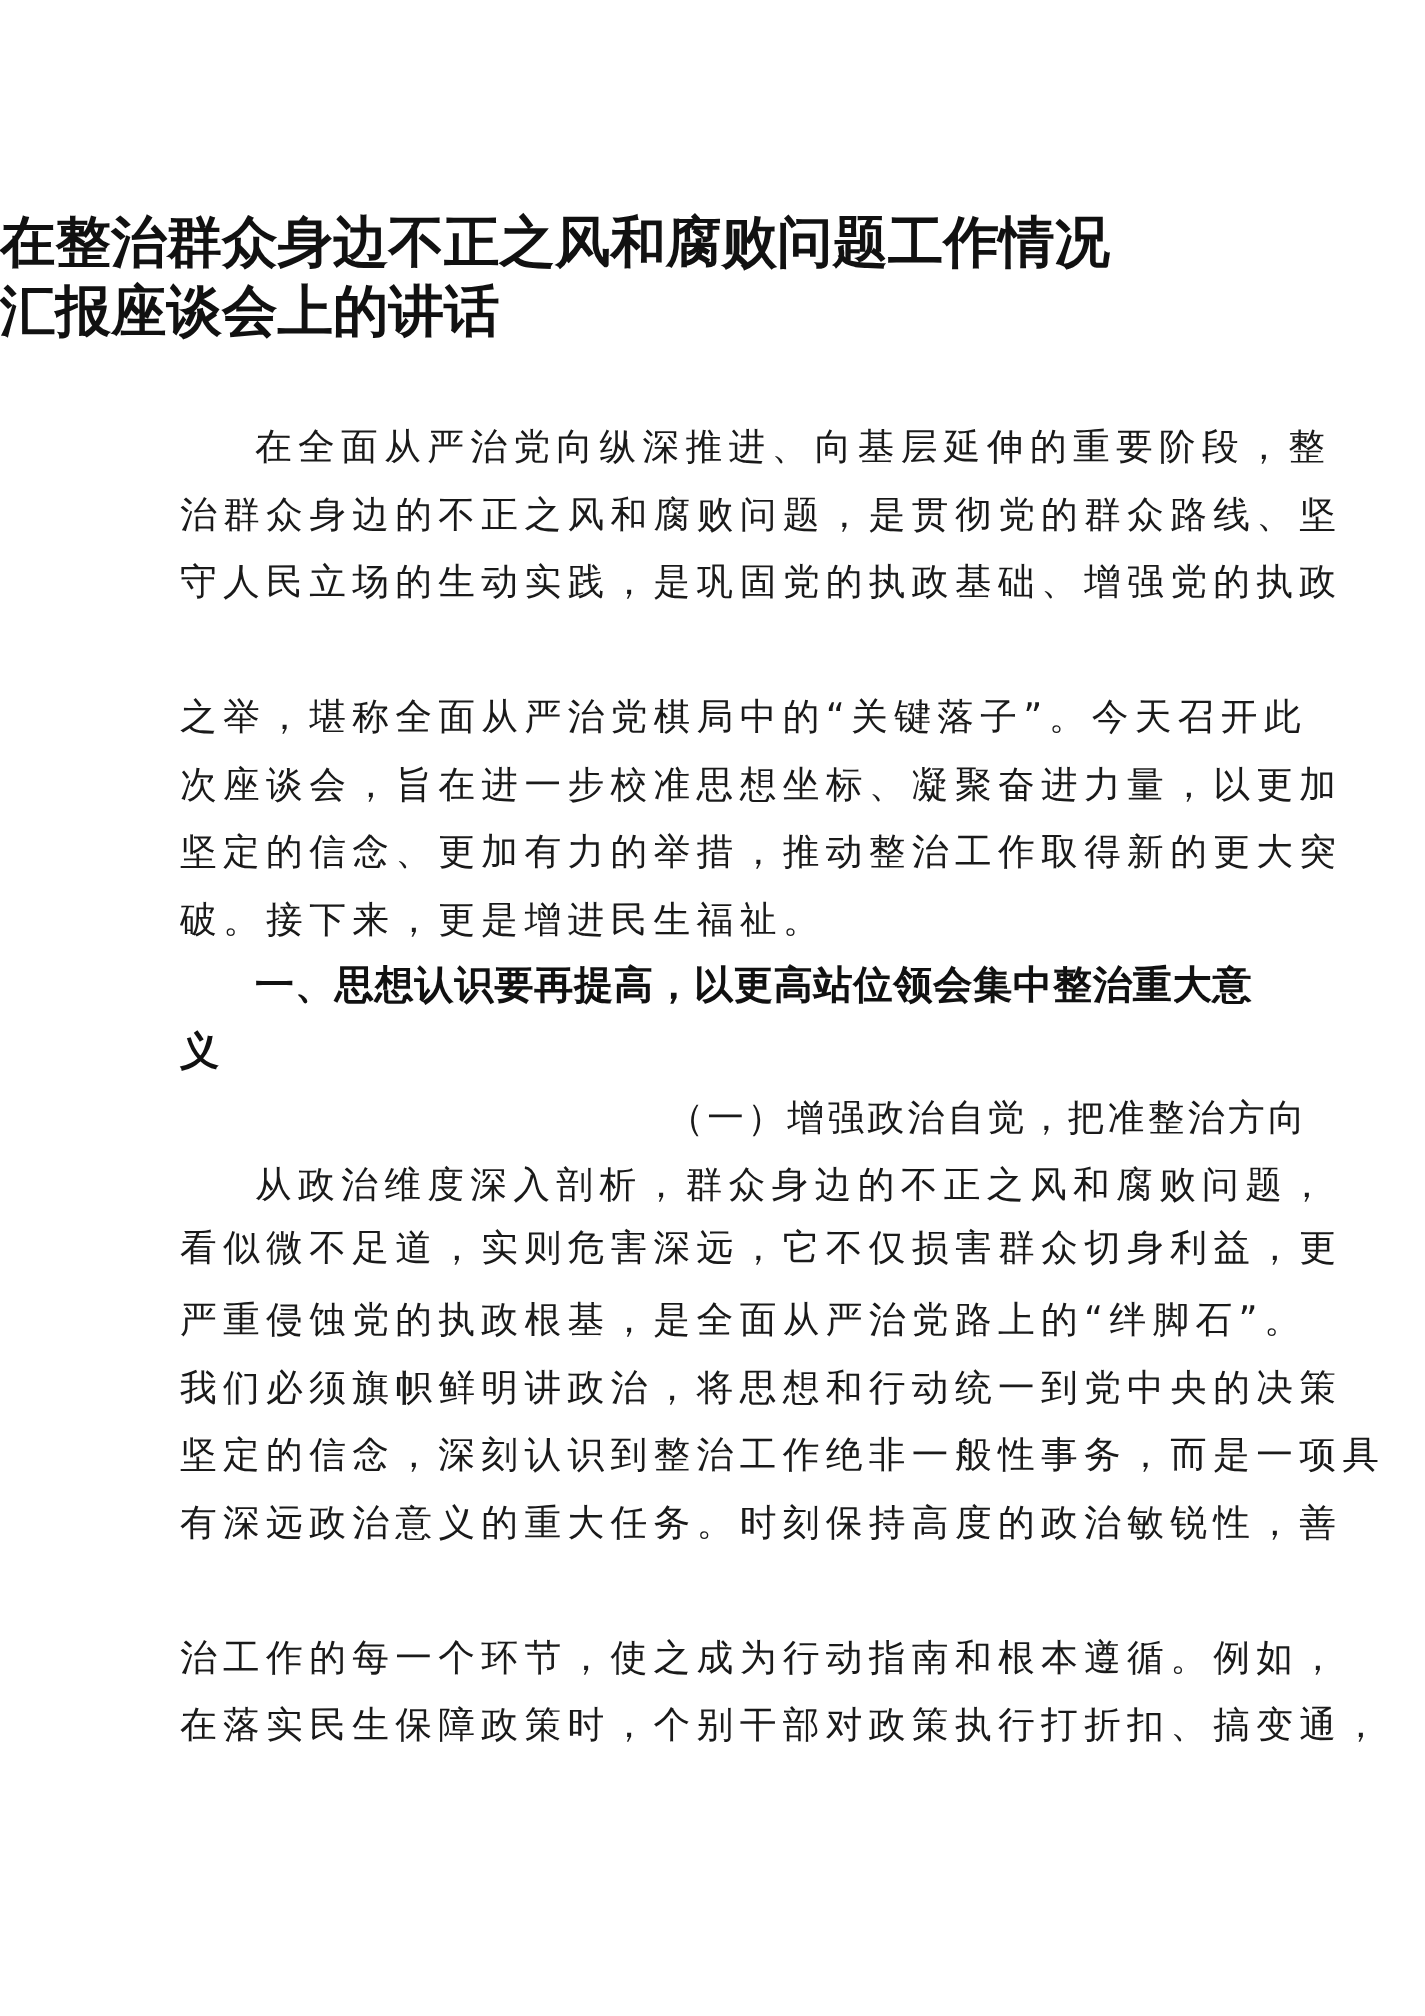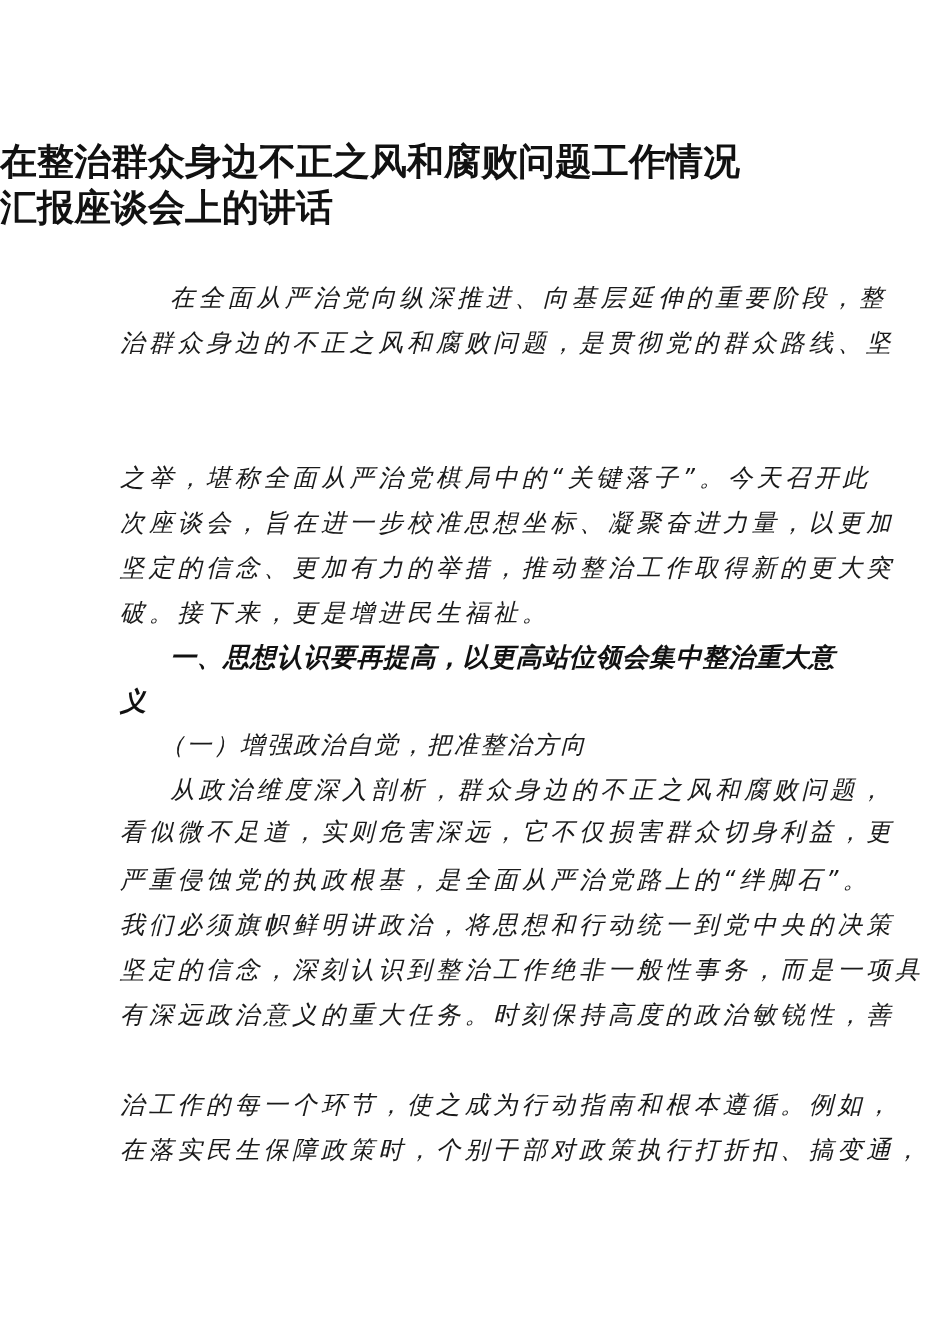--- a/index.html
+++ b/index.html
@@ -8,36 +8,37 @@
   .title {
     position: absolute; left: 0; width: 950px; 
     font-family: "DejaVu Serif", "Liberation Serif", serif;
     font-weight: bold; font-size: 37px; color: #111; letter-spacing: 0px;
   }
   .title.l1 { top: 137px; }
   .title.l2 { top: 183px; }
   .line {
     position: absolute; left: 120px; width: 712px; white-space: nowrap;
     font-family: "DejaVu Sans", "Liberation Sans", sans-serif;
-    font-size: 24.5px; color: #1a1a1a; letter-spacing: 4.2px; line-height: 30px; font-style: italic;
+    font-size: 24.5px; color: #1a1a1a; letter-spacing: 4.2px; line-height: 30px;
   }
   .line.indent { left: 170px; }
   .line.h1 { font-weight: bold; color: #111; letter-spacing: 0.6px; font-size: 26px; }
   .line.h1.indent { left: 170px; }
-  .line.h2 { left: 160px; letter-spacing: 2.2px; }
+  .line.h2 { left: 160px; letter-spacing: 2.2px; text-align: right; }
 </style>
 </head>
 <body>
 
 <div class="page">
   <div class="title l1">在整治群众身边不正之风和腐败问题工作情况</div>
   <div class="title l2">汇报座谈会上的讲话</div>
 
   <div class="line indent" style="top:283px">在全面从严治党向纵深推进、向基层延伸的重要阶段，整</div>
   <div class="line" style="top:328px">治群众身边的不正之风和腐败问题，是贯彻党的群众路线、坚</div>
+  <div class="line" style="top:373px">守人民立场的生动实践，是巩固党的执政基础、增强党的执政</div>
   <div class="line" style="top:463px">之举，堪称全面从严治党棋局中的“关键落子”。今天召开此</div>
   <div class="line" style="top:508px">次座谈会，旨在进一步校准思想坐标、凝聚奋进力量，以更加</div>
   <div class="line" style="top:553px">坚定的信念、更加有力的举措，推动整治工作取得新的更大突</div>
   <div class="line" style="top:598px">破。接下来，更是增进民生福祉。</div>
 
   <div class="line h1 indent" style="top:642px">一、思想认识要再提高，以更高站位领会集中整治重大意</div>
   <div class="line h1" style="top:686px">义</div>
 
   <div class="line h2" style="top:730px">（一）增强政治自觉，把准整治方向</div>
 

